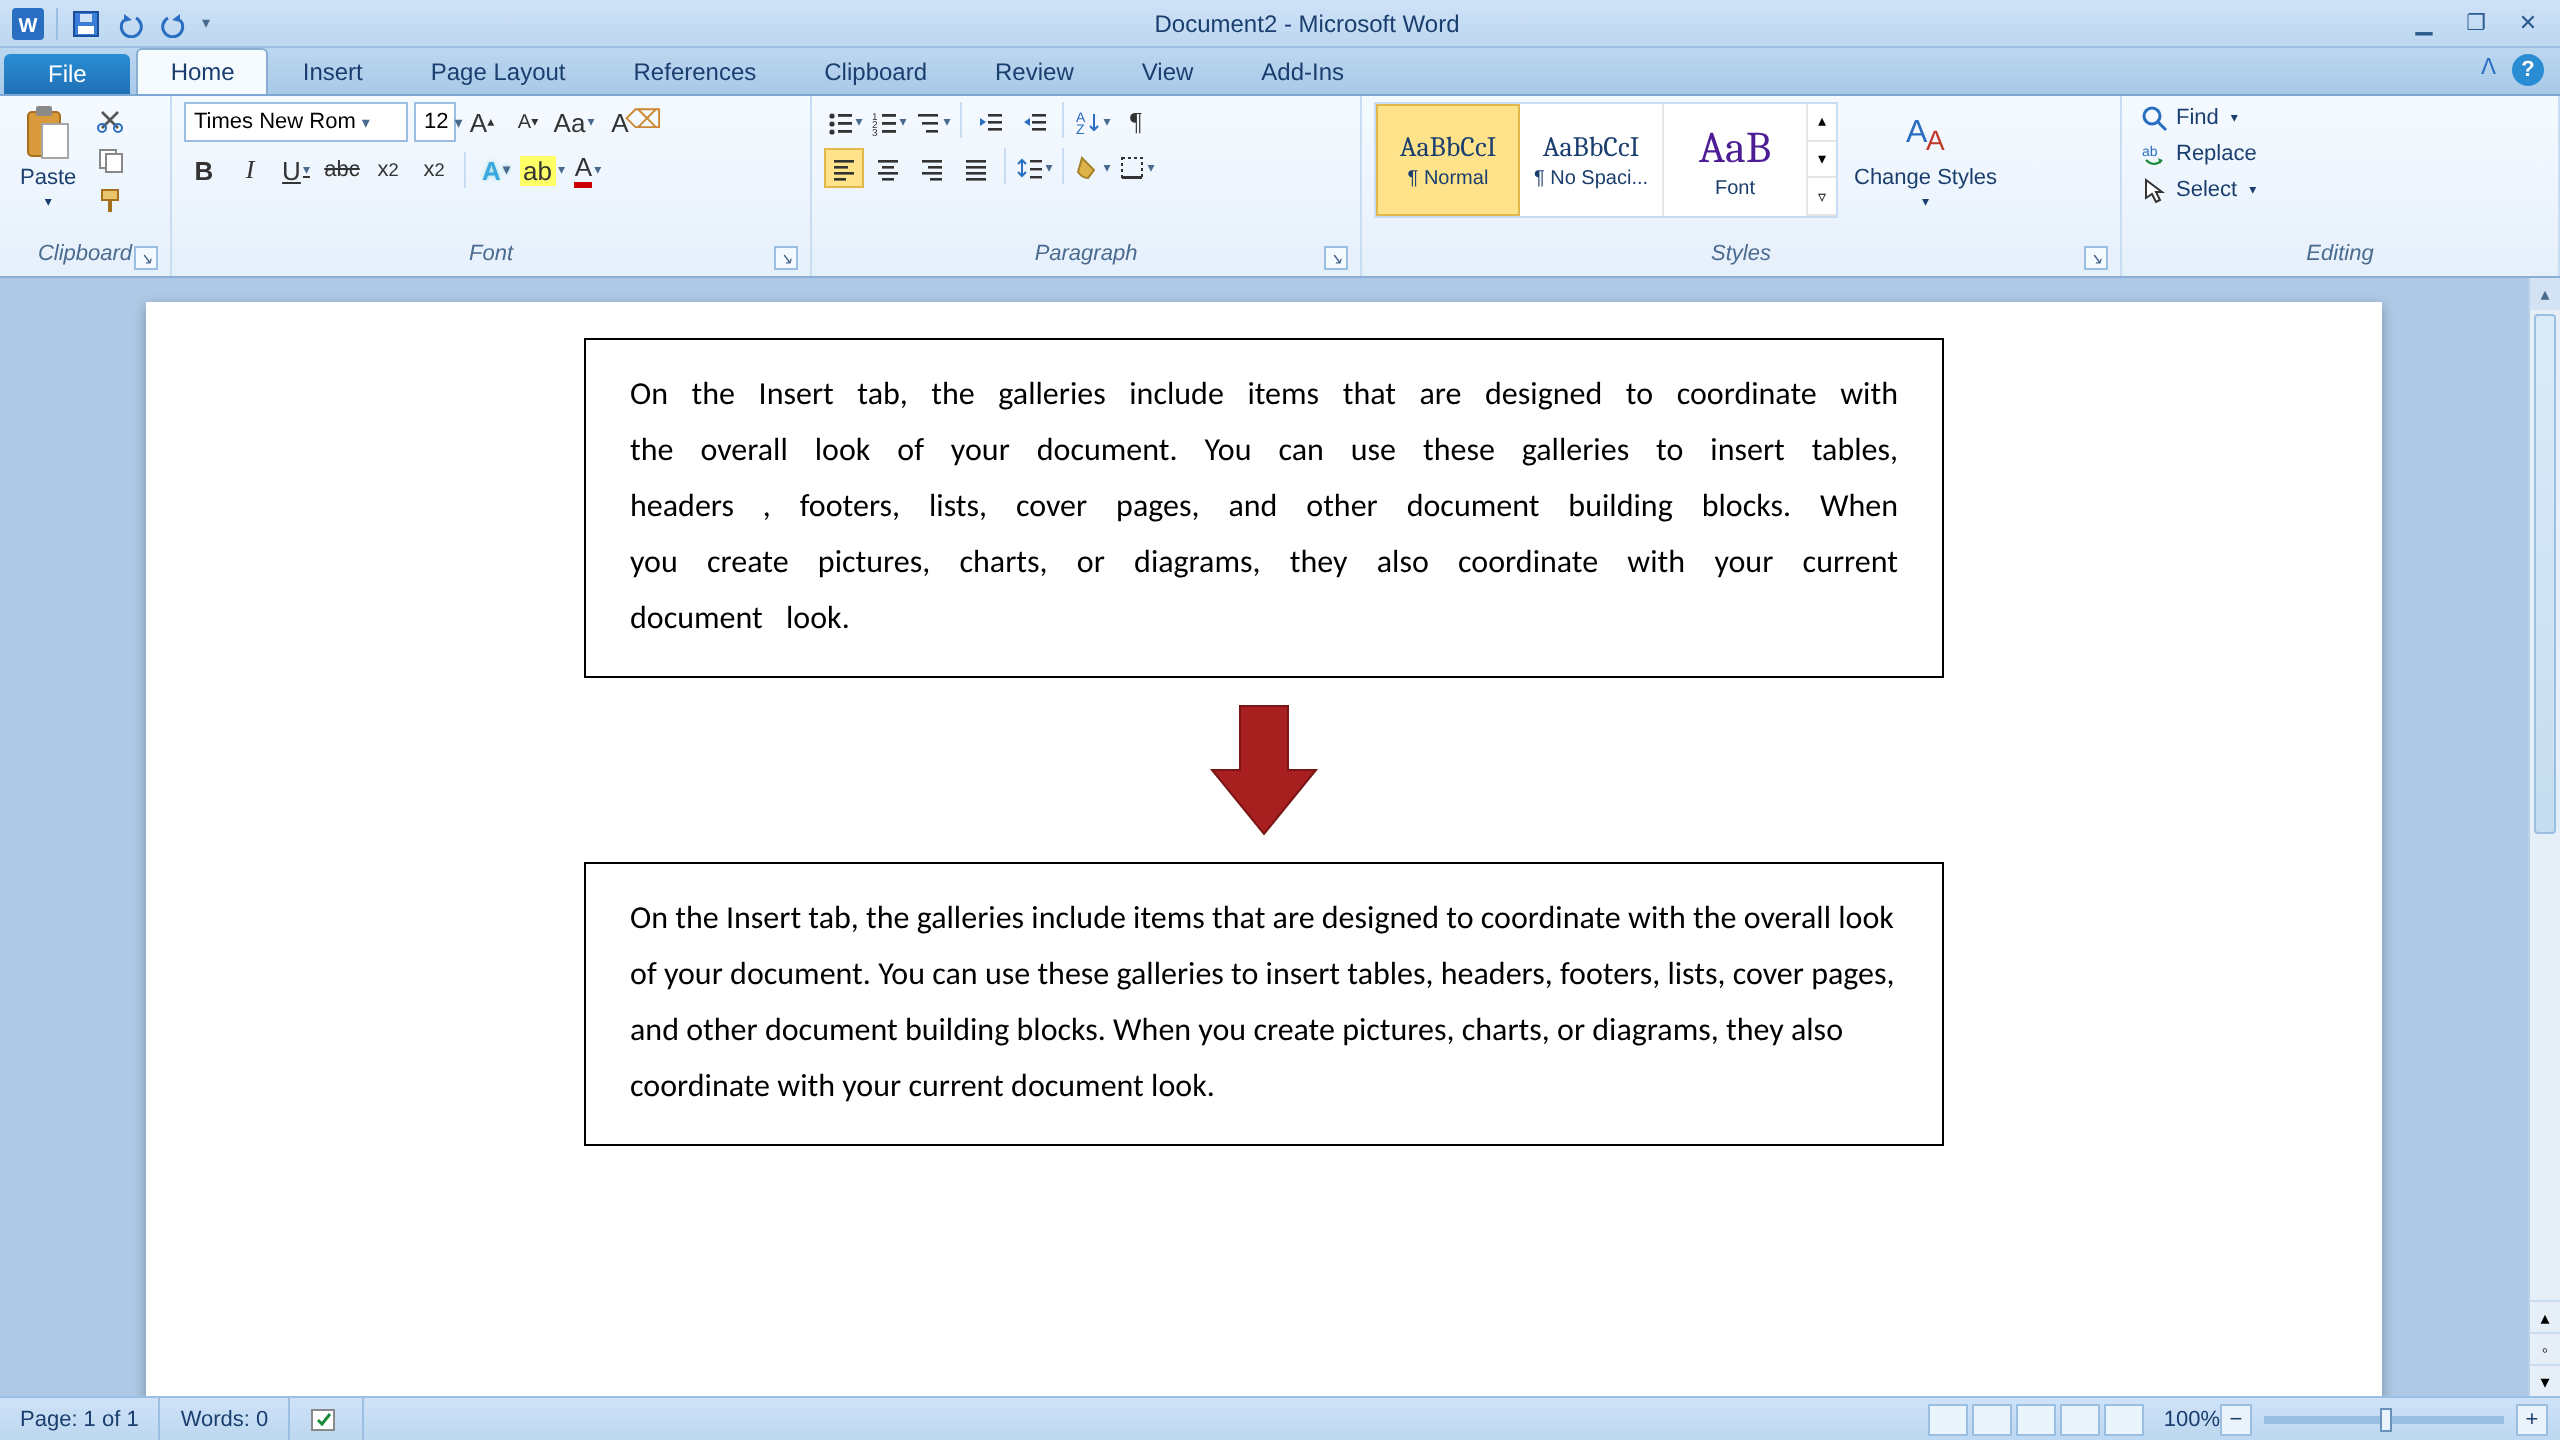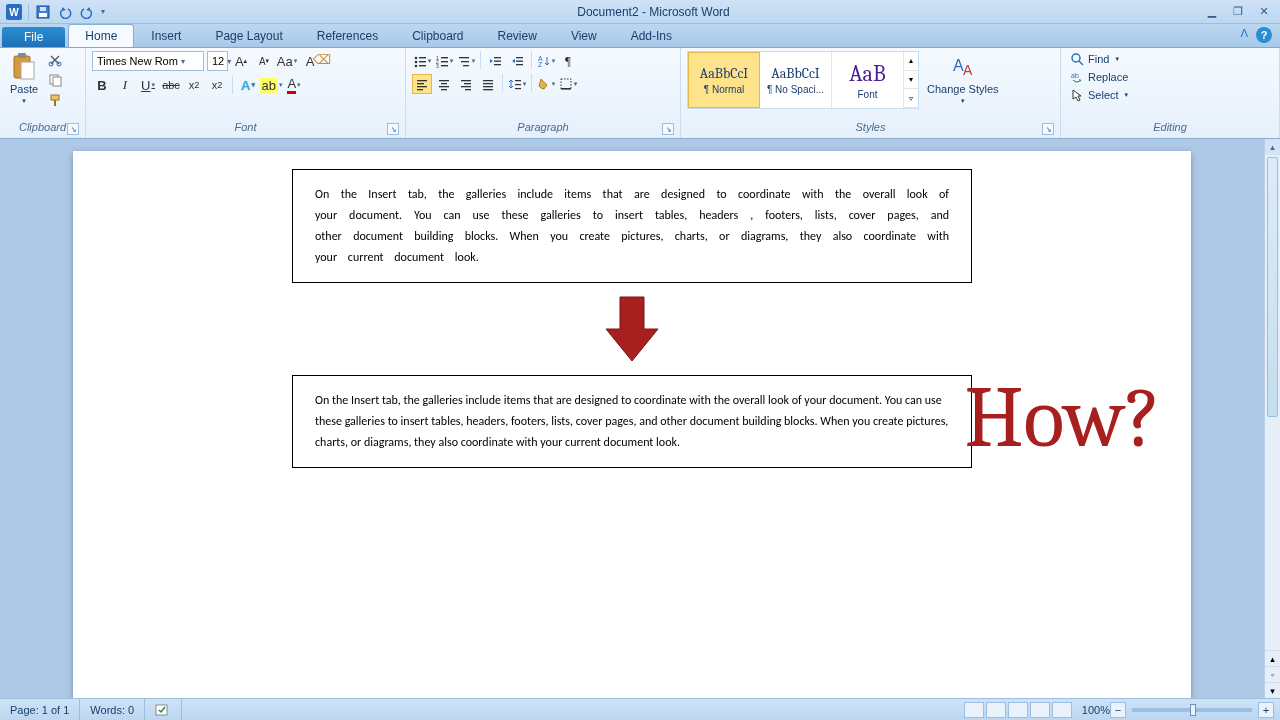--- a/index.html
+++ b/index.html
@@ -53,21 +53,21 @@
 .gallery-arrows { width:14px; display:flex; flex-direction:column; }
 .gallery-arrows span { flex:1; display:flex; align-items:center; justify-content:center; font-size:8px; border-bottom:1px solid #e6e6e6; cursor:pointer; }
 
 .edit-col { display:flex; flex-direction:column; gap:2px; font-size:11px; color:#1a3e6e; }
 .edit-item { display:flex; align-items:center; gap:4px; cursor:pointer; padding:1px 3px; }
 
 
 .doc-area { position:absolute; top:139px; left:0; right:16px; bottom:22px; background:#aec9e6; overflow:hidden; }
 .page { background:#fff; width:1118px; margin:12px auto 0; min-height:560px; box-shadow:0 2px 6px rgba(0,0,0,.3); position:relative; padding:18px 40px; }
 
-.box { border:1px solid #000; margin:0 auto; width:680px; padding:14px 22px; font-family:Calibri, sans-serif; font-size:12px; line-height:1.75; color:#000; }
+.box { border:1px solid #000; margin:0 auto; width:680px; padding:14px 22px; font-family:Calibri, sans-serif; font-size:16px; line-height:1.75; color:#000; }
 .box.justified { text-align:justify; text-align-last:left; word-spacing:8px; }
 .box.normal { }
 
 .arrow-wrap { display:flex; justify-content:center; margin:10px 0; }
 .overlay-text { position:absolute; font-family:Cambria, Georgia, serif; color:#a71f1f; font-size:85px; font-weight:400; top:218px; right:30px; }
 
 
 .vscroll { position:absolute; right:0; top:139px; bottom:22px; width:16px; background:#e6eef7; border-left:1px solid #b8cfe6; }
 .vscroll .btn { height:16px; background:#d4e3f3; text-align:center; font-size:9px; line-height:16px; color:#4a6b8f; cursor:pointer; }
 .vscroll .track { position:absolute; top:16px; bottom:50px; left:0; right:0; }
@@ -415,21 +415,20 @@
 
 <div class="doc-area">
   <div class="page">
     <div class="box justified">On the Insert tab, the galleries include items that are designed to coordinate with the overall look of your document. You can use these galleries to insert tables, headers , footers, lists, cover pages, and other document building blocks. When you create pictures, charts, or diagrams, they also coordinate with your current document look.</div>
     <div class="arrow-wrap">
       <svg width="60" height="72">
         <path d="M18 4 L42 4 L42 36 L56 36 L30 68 L4 36 L18 36 Z" fill="#a71f1f" stroke="#7a1616" stroke-width="1"></path>
       </svg>
     </div>
     <div class="box normal">On the Insert tab, the galleries include items that are designed to coordinate with the overall look of your document. You can use these galleries to insert tables, headers, footers, lists, cover pages, and other document building blocks. When you create pictures, charts, or diagrams, they also coordinate with your current document look.</div>
-    <div class="overlay-text">How?</div>
   </div>
 </div>
 
 <div class="vscroll">
   <div class="btn">▴</div>
   <div class="track">
       <div class="thumb"></div>
     </div>
   <div class="nav">
     <div>▴</div>

